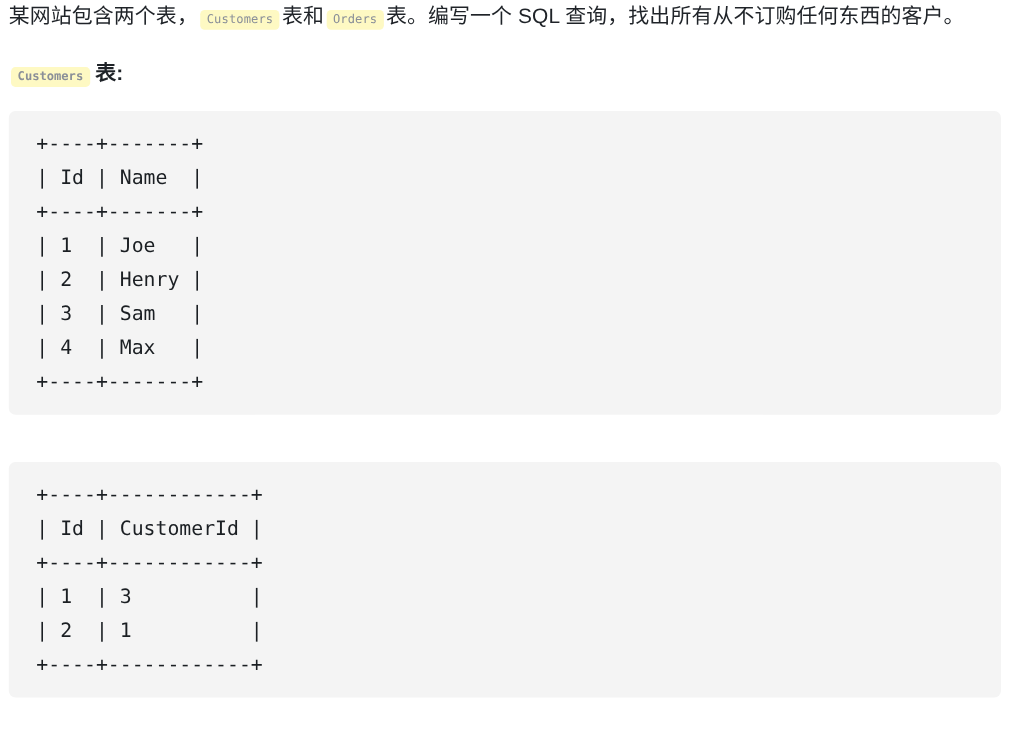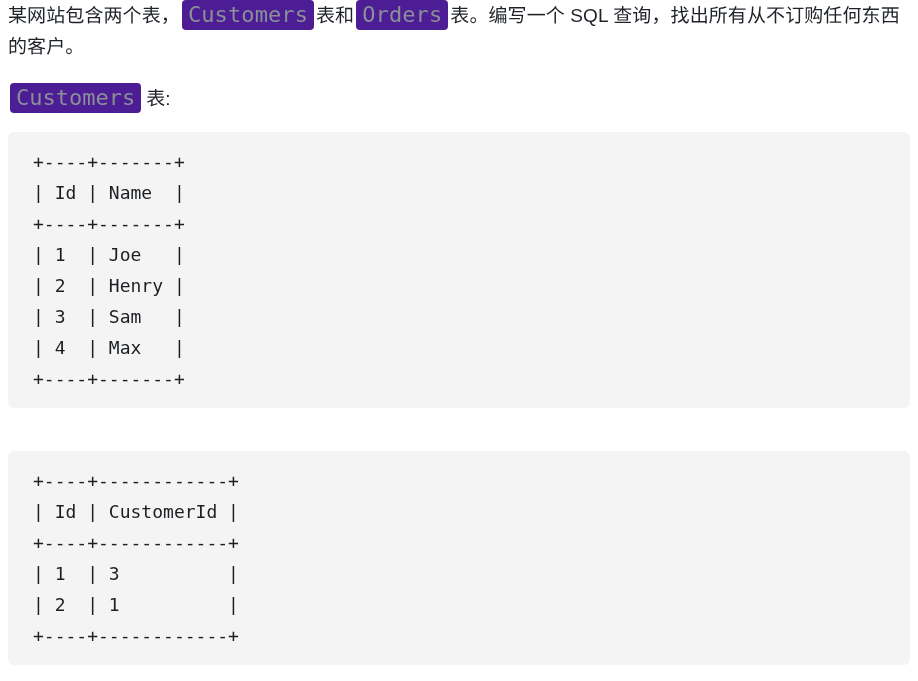--- a/index.html
+++ b/index.html
@@ -29,38 +29,39 @@
     font-size: 19px;
     line-height: 31px;
     color: #1f2328;
     letter-spacing: 0.1px;
     word-break: break-word;
   }
 
   
   .inline-code {
     font-family: "DejaVu Sans Mono", "Liberation Mono", monospace;
-    font-size: 22px;
+    font-size: 11px;
     color: #8a8f98;
-    background: #4c1d95;
+    background: #fef9c3;
     border-radius: 4px;
     padding: 2px 6px 3px 6px;
     margin: 0 2px;
     white-space: pre;
     line-height: 1;
   }
 
   
   .table-label {
     margin: 0;
     font-size: 19px;
     line-height: 30px;
     color: #1f2328;
     display: block;
     white-space: nowrap;
+    font-weight: bold;
   }
   .table-label .label-suffix {
     margin-left: 3px;
   }
 
   
   .code-block {
     background: #f4f4f4;
     border-radius: 6px;
     box-sizing: border-box;

